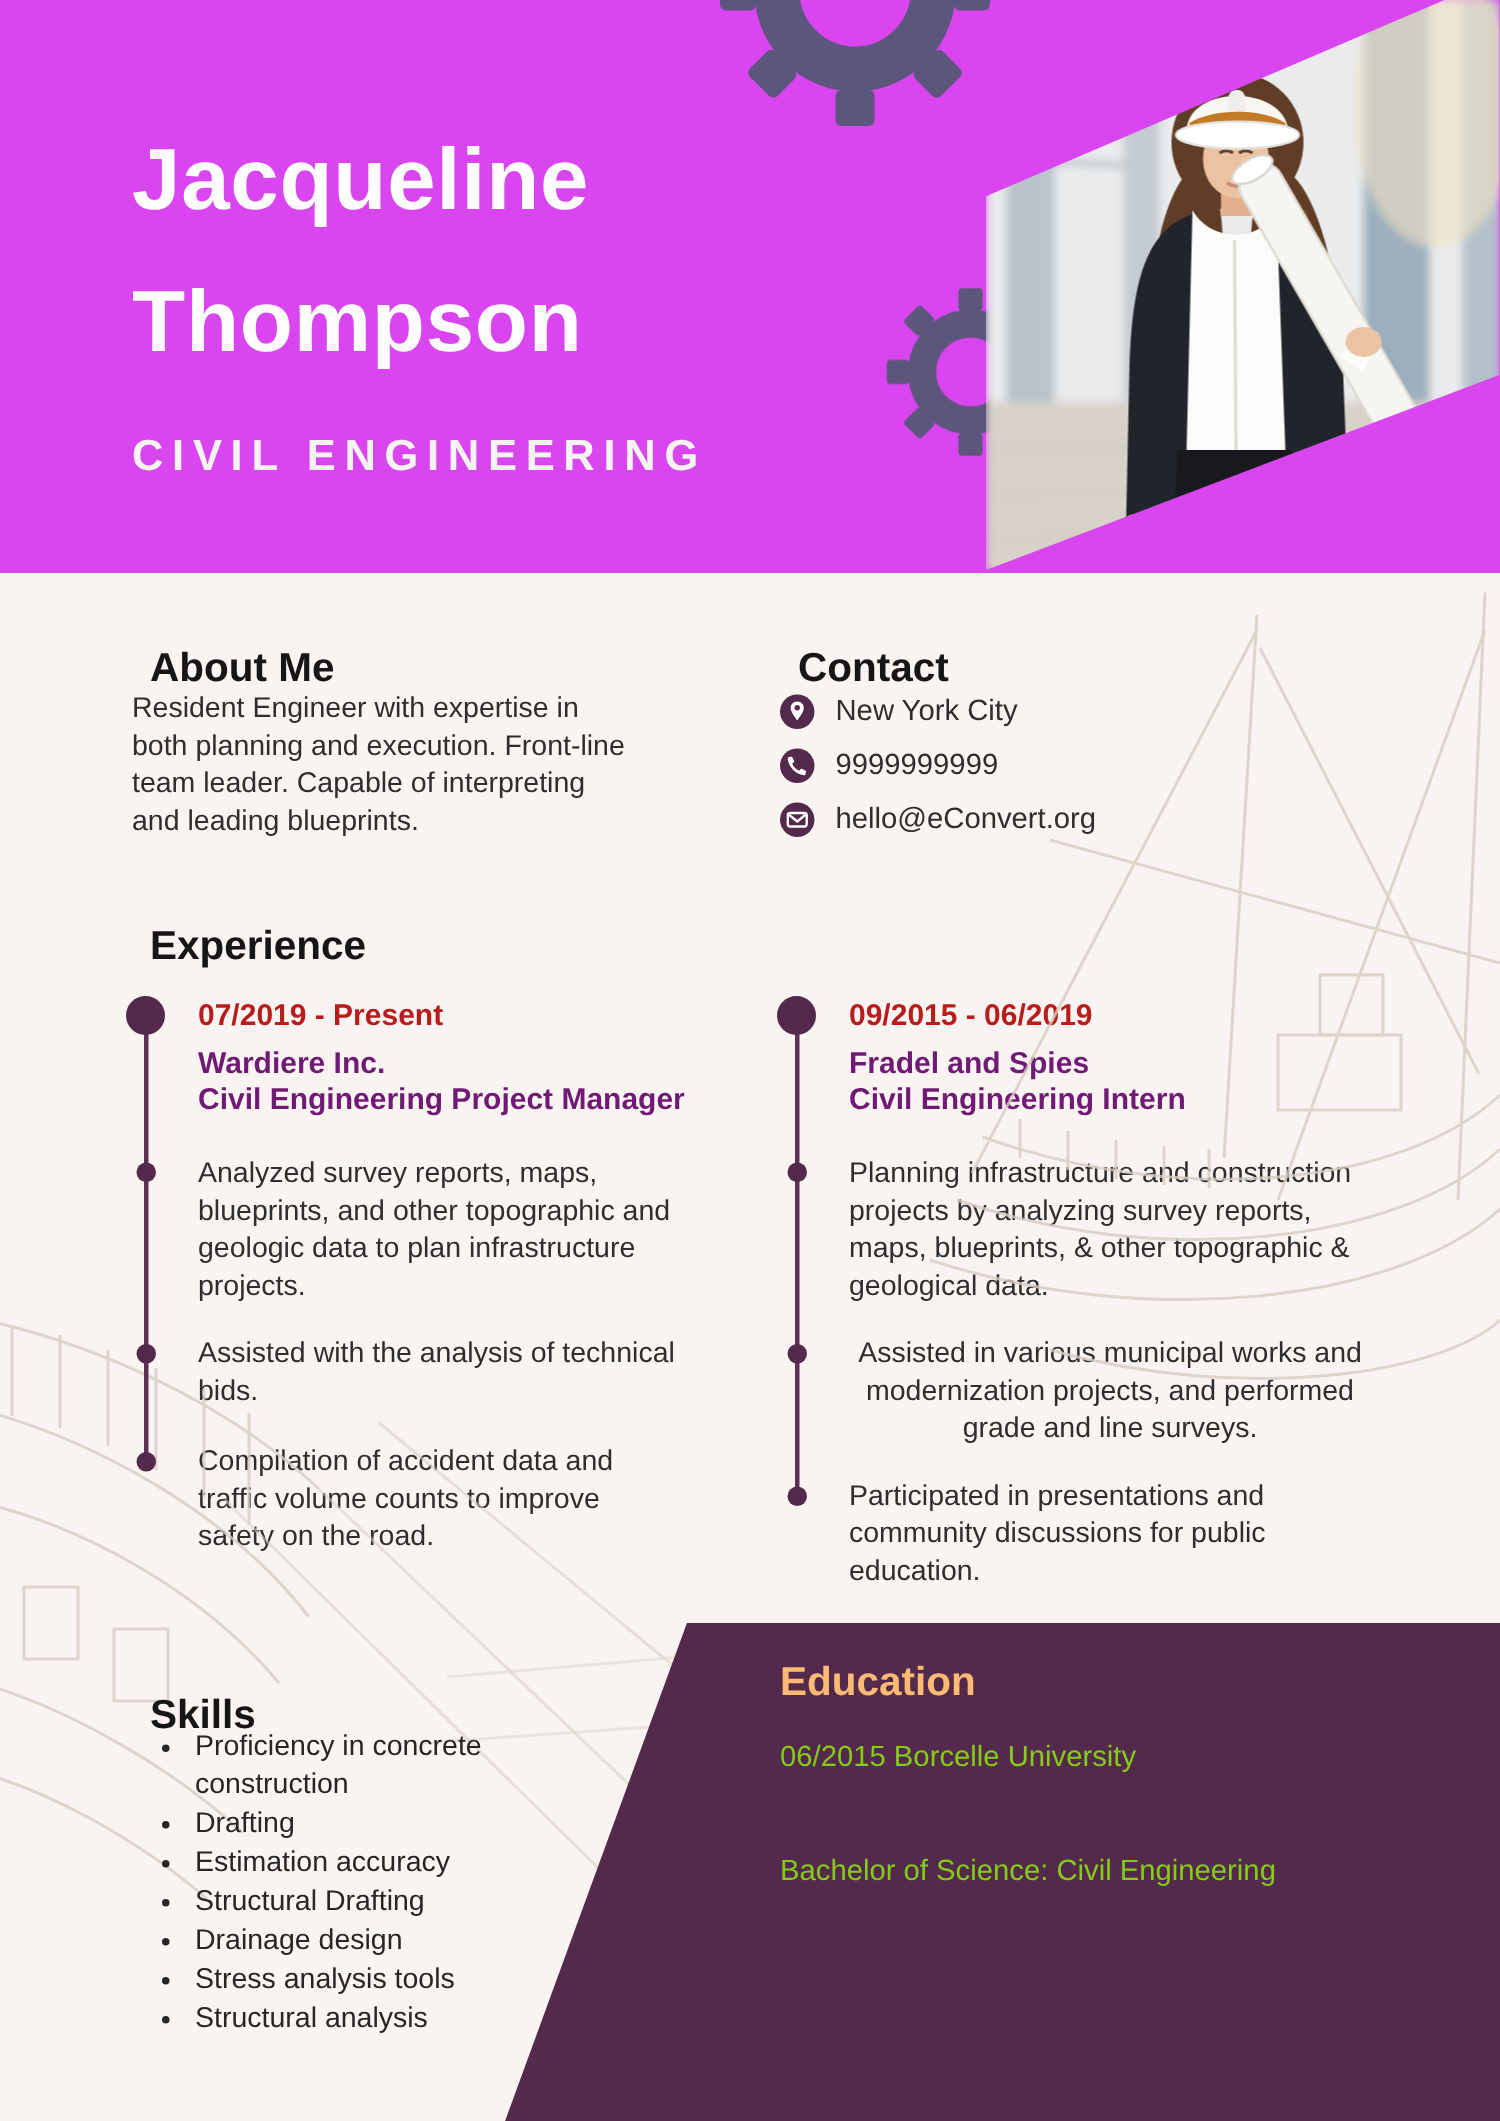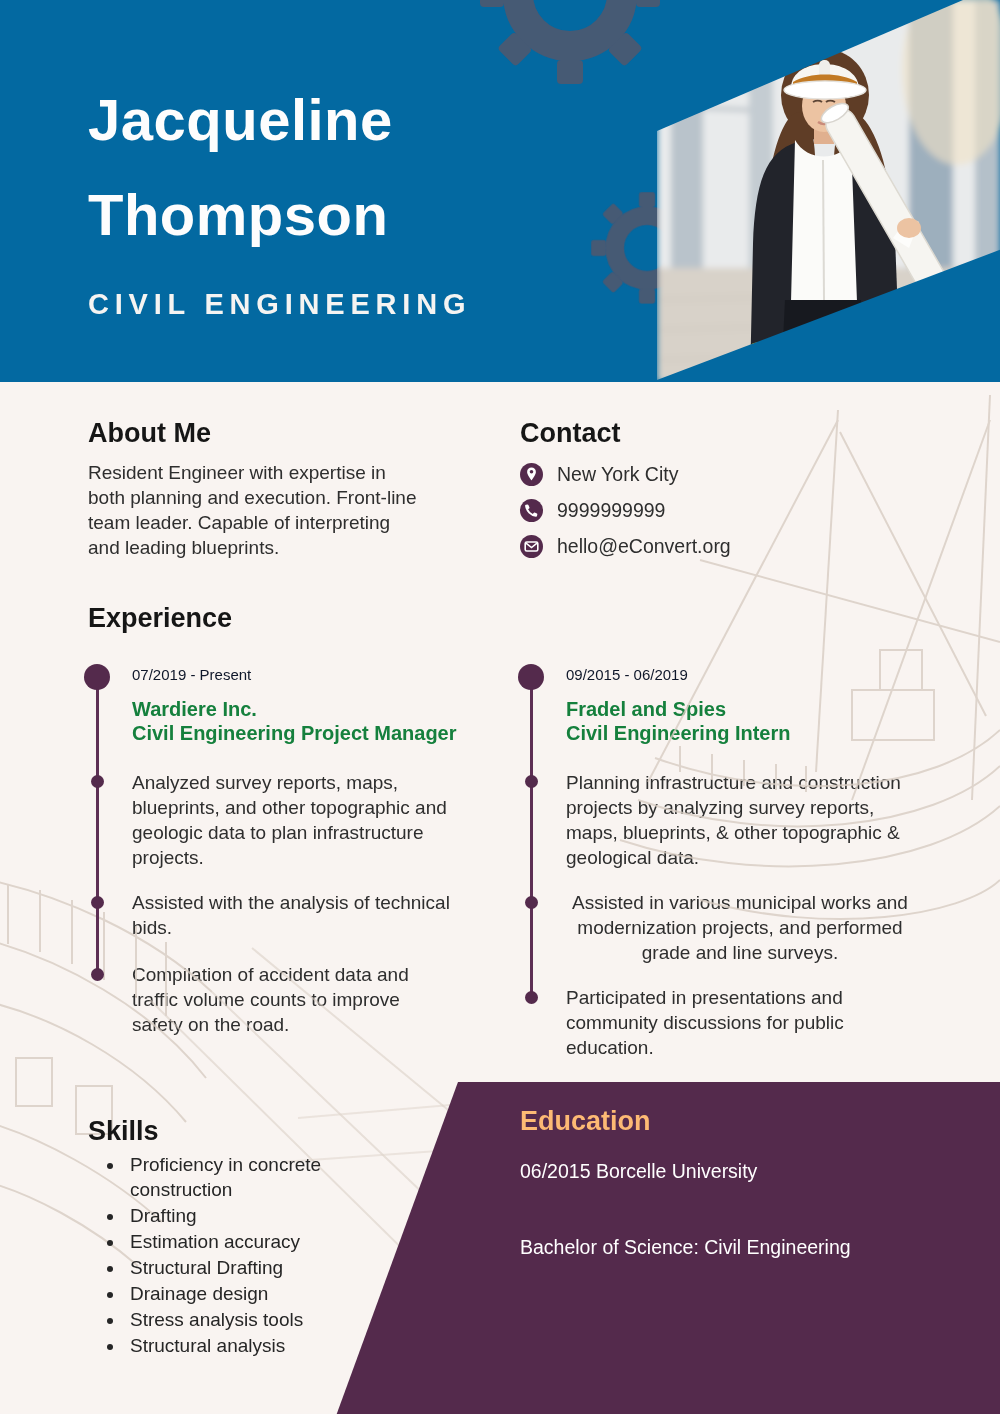--- a/index.html
+++ b/index.html
@@ -4,59 +4,59 @@
 <style>
   html,body{margin:0;padding:0;background:#ffffff;}
   .page{
     position:relative;width:1000px;height:1414px;margin:0 auto;
     background:#f9f4f1;overflow:hidden;
     font-family:"Liberation Sans",sans-serif;color:#2f2f2f;
   }
   
   .sketch{position:absolute;left:0;top:0;width:1000px;height:1414px;z-index:1;pointer-events:none;}
   
-  .header{position:absolute;left:0;top:0;width:1000px;height:382px;background:#0369a1;z-index:3;}
+  .header{position:absolute;left:0;top:0;width:1000px;height:382px;background:#d946ef;z-index:3;}
   .gears{position:absolute;left:0;top:0;width:1000px;height:382px;}
   .name{
     position:absolute;left:88px;top:72px;margin:0;
     font-size:58px;line-height:95px;font-weight:700;color:#fdfdfd;letter-spacing:.5px;
   }
   .subtitle{
     position:absolute;left:88px;top:288px;margin:0;
     font-size:29px;font-weight:600;color:#f5f4f2;letter-spacing:.2em;
   }
   .photo{
     position:absolute;left:657px;top:0;width:343px;height:382px;
     clip-path:polygon(0% 34.3%,89.2% 0%,100% 0%,100% 65.4%,0% 99.5%);
   }
   
-  .h-section{position:absolute;margin:0;font-size:27px;font-weight:700;color:#161616;}
+  .h-section{position:absolute;margin:12px;font-size:27px;font-weight:700;color:#161616;}
   .body-text{position:absolute;font-size:19px;line-height:25px;color:#2e2e2e;}
   
   .contact-row{position:absolute;display:flex;align-items:center;gap:14px;}
   .cicon{width:23px;height:23px;border-radius:50%;background:#542a4c;flex:0 0 auto;
          display:flex;align-items:center;justify-content:center;}
   .contact-row span{font-size:19.5px;color:#2e2e2e;}
   
   .tl-line{position:absolute;width:3px;background:#5d2f54;z-index:2;}
   .dot-big{position:absolute;width:26px;height:26px;border-radius:50%;background:#542a4c;z-index:2;}
   .dot-small{position:absolute;width:13px;height:13px;border-radius:50%;background:#542a4c;z-index:2;}
-  .exp-head{position:absolute;font-size:20px;font-weight:700;color:#15803d;line-height:24px;}
-  .exp-date{position:absolute;font-size:15px;font-weight:400;color:#0f172a;}
+  .exp-head{position:absolute;font-size:20px;font-weight:700;color:#701a75;line-height:24px;}
+  .exp-date{position:absolute;font-size:20px;font-weight:700;color:#b91c1c;}
   
   .skills-list{position:absolute;left:88px;top:1152px;width:260px;margin:0;padding:0 0 0 21px;
                font-size:19px;line-height:25px;color:#262626;}
   .skills-list li{margin:0 0 1px 16px;padding-left:5px;}
   
   .edu-panel{
     position:absolute;left:330px;top:1082px;width:670px;height:332px;background:#542a4c;z-index:2;
     clip-path:polygon(19.1% 0%,100% 0%,100% 100%,1% 100%);
   }
   .edu-heading{position:absolute;left:190px;top:24px;margin:0;font-size:27px;font-weight:700;color:#fdba74;}
-  .edu-line{position:absolute;left:190px;font-size:19.5px;color:#ffffff;}
+  .edu-line{position:absolute;left:190px;font-size:19.5px;color:#84cc16;}
   section, .z2{z-index:2;}
 </style>
 </head>
 <body>
 
 <div class="page">
 
   <svg class="sketch" viewBox="0 0 1000 1414">
     <g stroke="#d8cdc3" stroke-width="2" fill="none" opacity="0.8">
 

